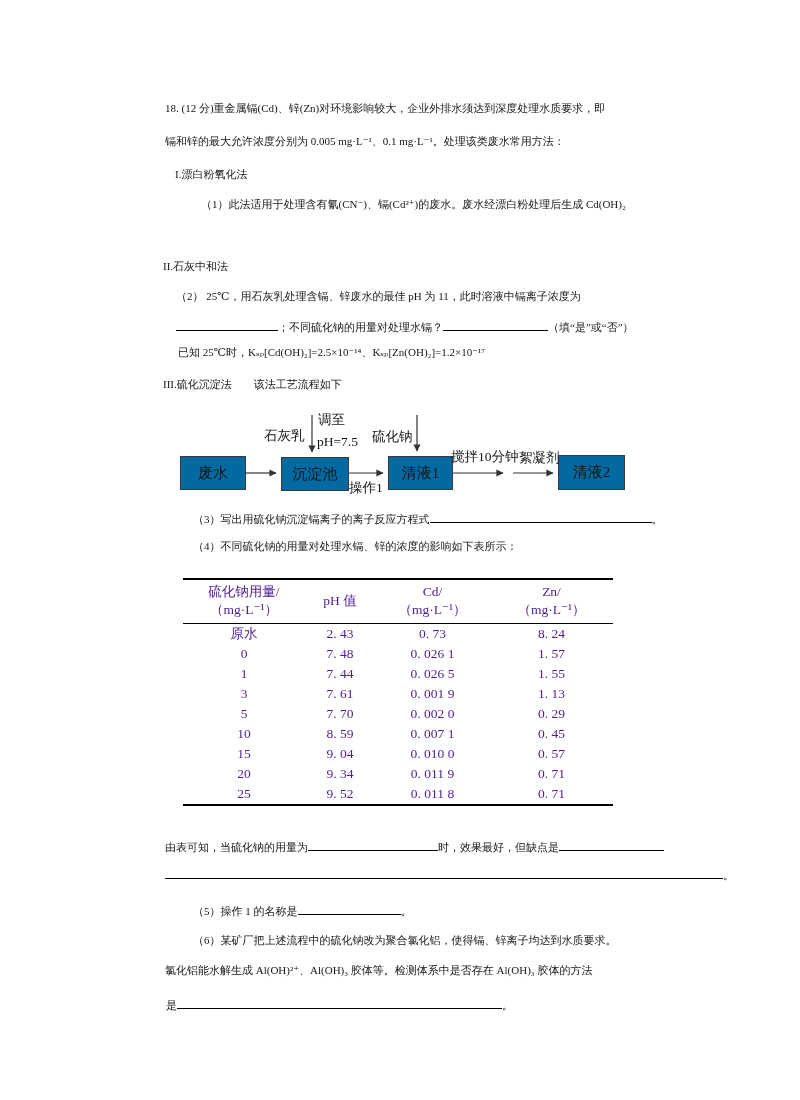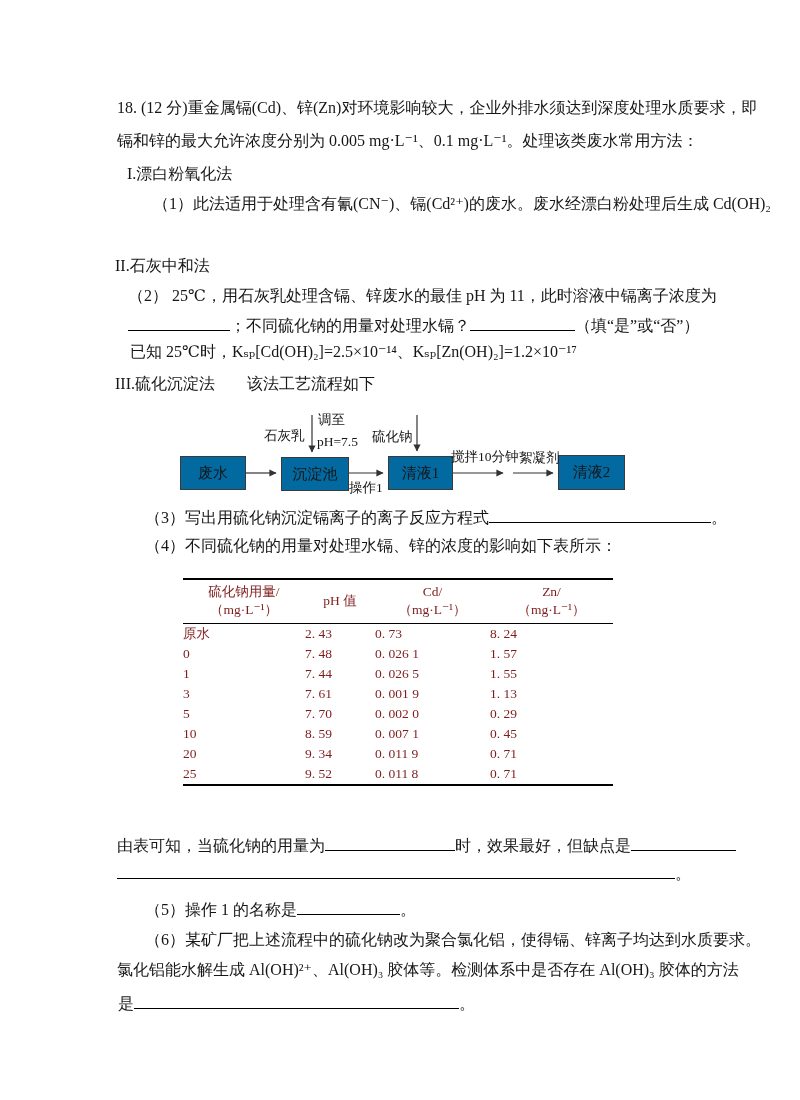--- a/index.html
+++ b/index.html
@@ -1,33 +1,33 @@
 <!DOCTYPE html>
 <html><head>
 <meta charset="utf-8">
 <style>
   html,body { margin:0; padding:0; background:#ffffff; }
   .page {
     position:relative; width:800px; height:1100px; background:#ffffff;
     color:#161616; font-family:"Liberation Serif","DejaVu Serif",serif;
     overflow:hidden;
   }
-  .line { position:absolute; white-space:nowrap; font-size:16px; line-height:20px; }
+  .line { position:absolute; white-space:nowrap; font-size:11px; line-height:20px;margin-left:48px; }
   .blank { display:inline-block; border-bottom:1.2px solid #000; height:16px; vertical-align:baseline; }
   
   .diagram { position:absolute; left:0; top:405px; width:800px; height:100px; }
   .dbox { position:absolute; border:1.3px solid #3a3a3a; display:flex; align-items:center; justify-content:center; font-size:15px; background:#0369a1; }
   .dlabel { position:absolute; font-size:13.5px; white-space:nowrap; line-height:15px; }
   .arrows { position:absolute; left:0; top:0; }
   
   .table-wrap { position:absolute; left:183px; top:578px; width:430px; }
-  .table-wrap table { border-collapse:collapse; width:100%; table-layout:fixed; font-size:13.5px; color:#7f1d1d; }
+  .table-wrap table { border-collapse:collapse; width:100%; table-layout:fixed; font-size:13.5px; color:#4c1d95; }
   .table-wrap thead tr { border-top:2px solid #000; border-bottom:1.5px solid #000; }
   .table-wrap th { font-weight:normal; text-align:center; padding:3px 0 4px; line-height:18px; vertical-align:middle; }
-  .table-wrap tbody td { text-align:left; height:20px; line-height:20px; padding:0; }
+  .table-wrap tbody td { text-align:center; height:20px; line-height:20px; padding:0; }
   .table-wrap tbody { border-bottom:2px solid #000; }
 </style>
 </head>
 <body>
 
 <div class="page">
 
   <div class="line" style="left:117px; top:98px"><span>18. (12 分)重金属镉(Cd)、锌(Zn)对环境影响较大，企业外排水须达到深度处理水质要求，即</span></div>
   <div class="line" style="left:117px; top:131px"><span>镉和锌的最大允许浓度分别为 0.005 mg·L⁻¹、0.1 mg·L⁻¹。处理该类废水常用方法：</span></div>
 
@@ -137,20 +137,26 @@
             <td>0. 002 0</td>
             <td>0. 29</td>
           </tr>
           <tr>
             <td>10</td>
             <td>8. 59</td>
             <td>0. 007 1</td>
             <td>0. 45</td>
           </tr>
           <tr>
+            <td>15</td>
+            <td>9. 04</td>
+            <td>0. 010 0</td>
+            <td>0. 57</td>
+          </tr>
+          <tr>
             <td>20</td>
             <td>9. 34</td>
             <td>0. 011 9</td>
             <td>0. 71</td>
           </tr>
           <tr>
             <td>25</td>
             <td>9. 52</td>
             <td>0. 011 8</td>
             <td>0. 71</td>

